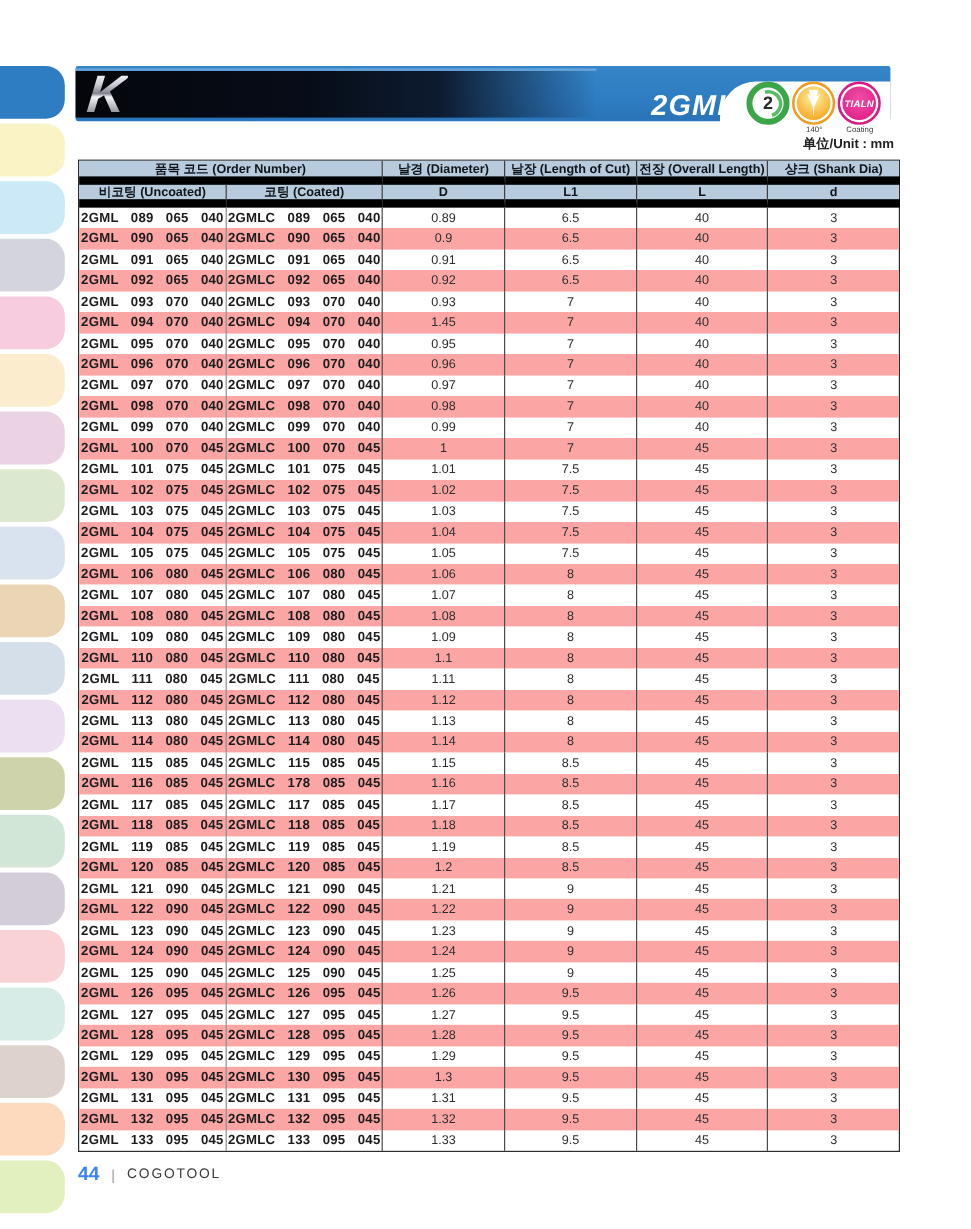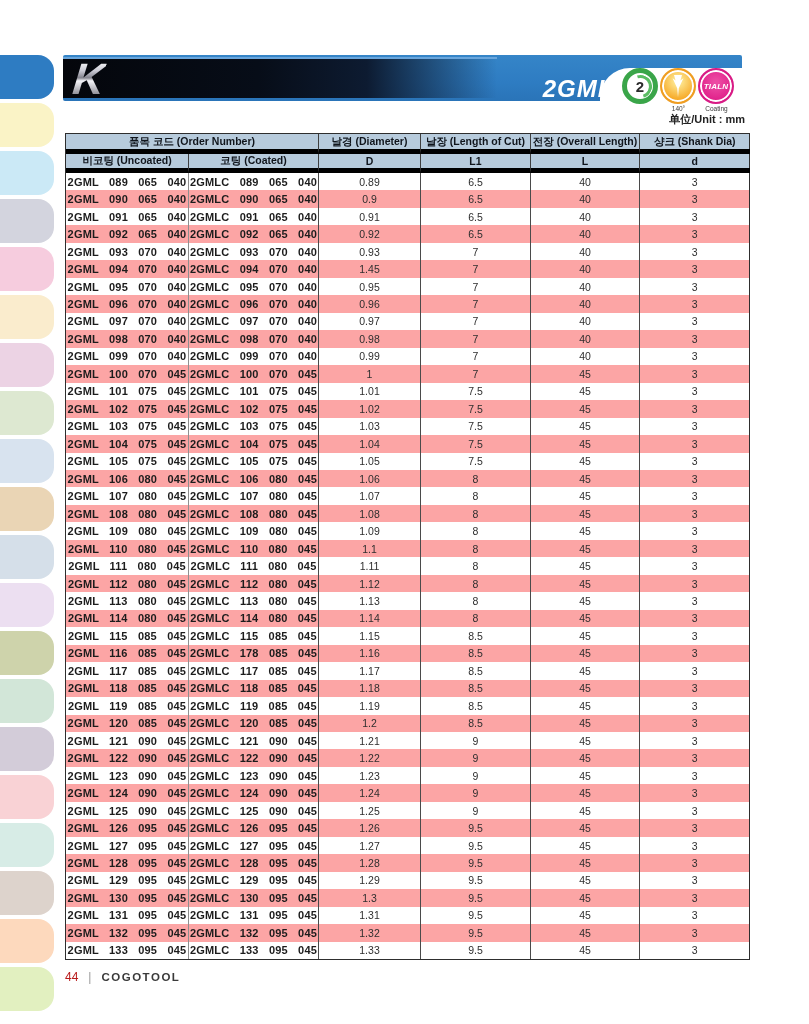--- a/index.html
+++ b/index.html
@@ -92,21 +92,21 @@
   .spec-table {
     position:absolute; left:65px; top:133px; width:685px;
     border:1.5px solid #2e2e2e; background:#ffffff;
   }
   .hrow1, .hrow2 { display:grid; background:#b7cbdc; }
   .hrow1 { grid-template-columns:253px 102px 110px 109px 109.5px; height:20px; }
   .hrow2 { grid-template-columns:123px 130px 102px 110px 109px 109.5px; height:19px; }
   .hcell {
     display:flex; align-items:center; justify-content:center;
     font-size:10.5px; font-weight:700; color:#10151c;
-    border-right:1px solid #3f3f3f; border-bottom:5px solid #000000;
+    border-right:1px solid #3f3f3f; border-bottom:7px solid #000000;
     white-space:nowrap; overflow:hidden;
   }
   .hcell:last-child { border-right:none; }
   .trow { display:grid; grid-template-columns:123px 130px 102px 110px 109px 109.5px; height:17.47px; }
   .trow.alt { background:#fca5a5; }
   .cell {
     display:flex; align-items:center; justify-content:center;
     border-right:1px solid #4a4a4a; white-space:nowrap; overflow:hidden;
   }
   .cell:last-child { border-right:none; }
@@ -115,23 +115,23 @@
     font-weight:700; font-size:11px; color:#1c1c1c;
     letter-spacing:.2px; word-spacing:7px;
   }
   .cell.num { font-size:10.5px; color:#2e2e2e; }
 
   
   .footer {
     position:absolute; left:65px; top:970px;
     display:flex; align-items:center; gap:10px;
   }
-  .footer .pagenum { font-size:12px; font-weight:400; color:#b91c1c; }
+  .footer .pagenum { font-size:16px; font-weight:700; color:#3b82f6; }
   .footer .sep { color:#9a9a9a; font-size:12px; }
-  .footer .brand { font-size:11.5px; font-weight:700; color:#3a3a3a; letter-spacing:1.5px; }
+  .footer .brand { font-size:11.5px; font-weight:400; color:#3a3a3a; letter-spacing:1.5px; }
 </style>
 </head>
 <body>
 
 <div class="tabs">
     <div class="tab" style="background: rgb(46, 124, 194); top: 0px;"></div>
     <div class="tab" style="background: rgb(250, 243, 198); top: 48px;"></div>
     <div class="tab" style="background: rgb(203, 233, 246); top: 96px;"></div>
     <div class="tab" style="background: rgb(211, 212, 222); top: 144px;"></div>
     <div class="tab" style="background: rgb(246, 204, 222); top: 192px;"></div>

